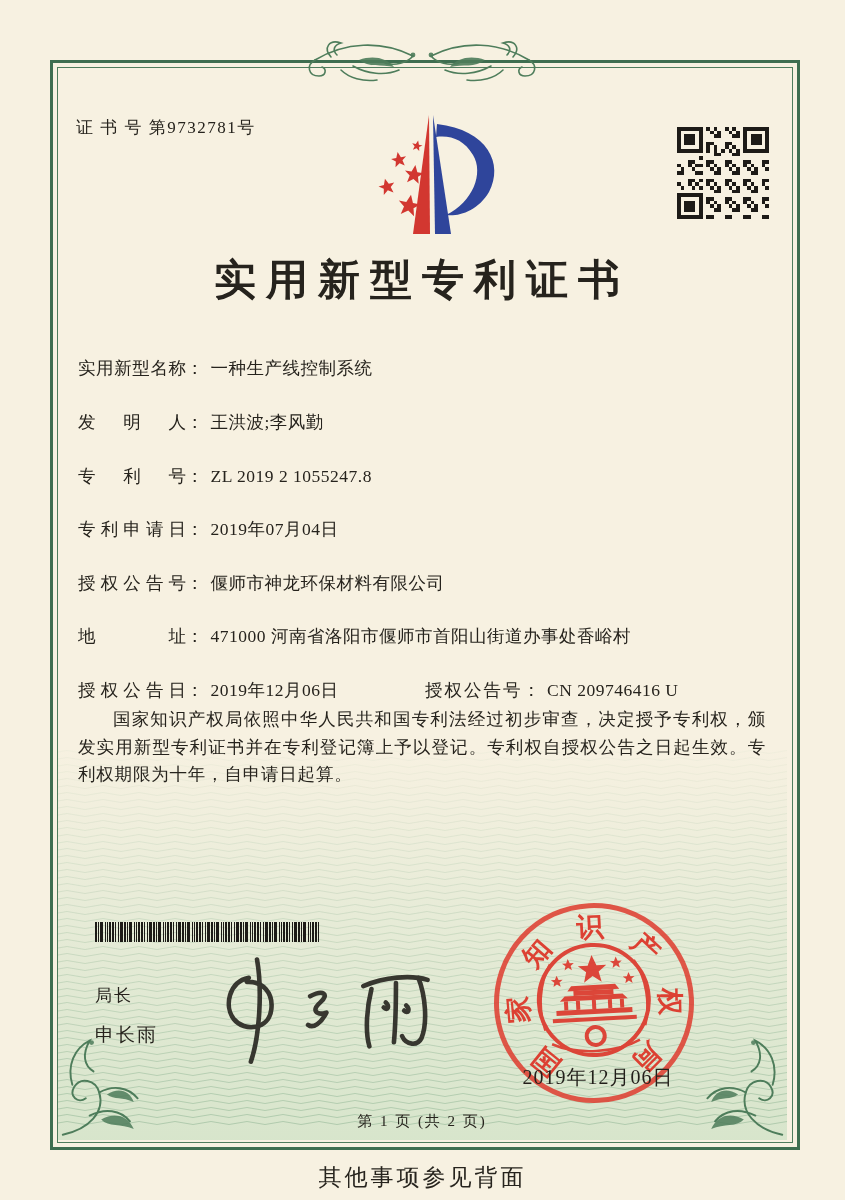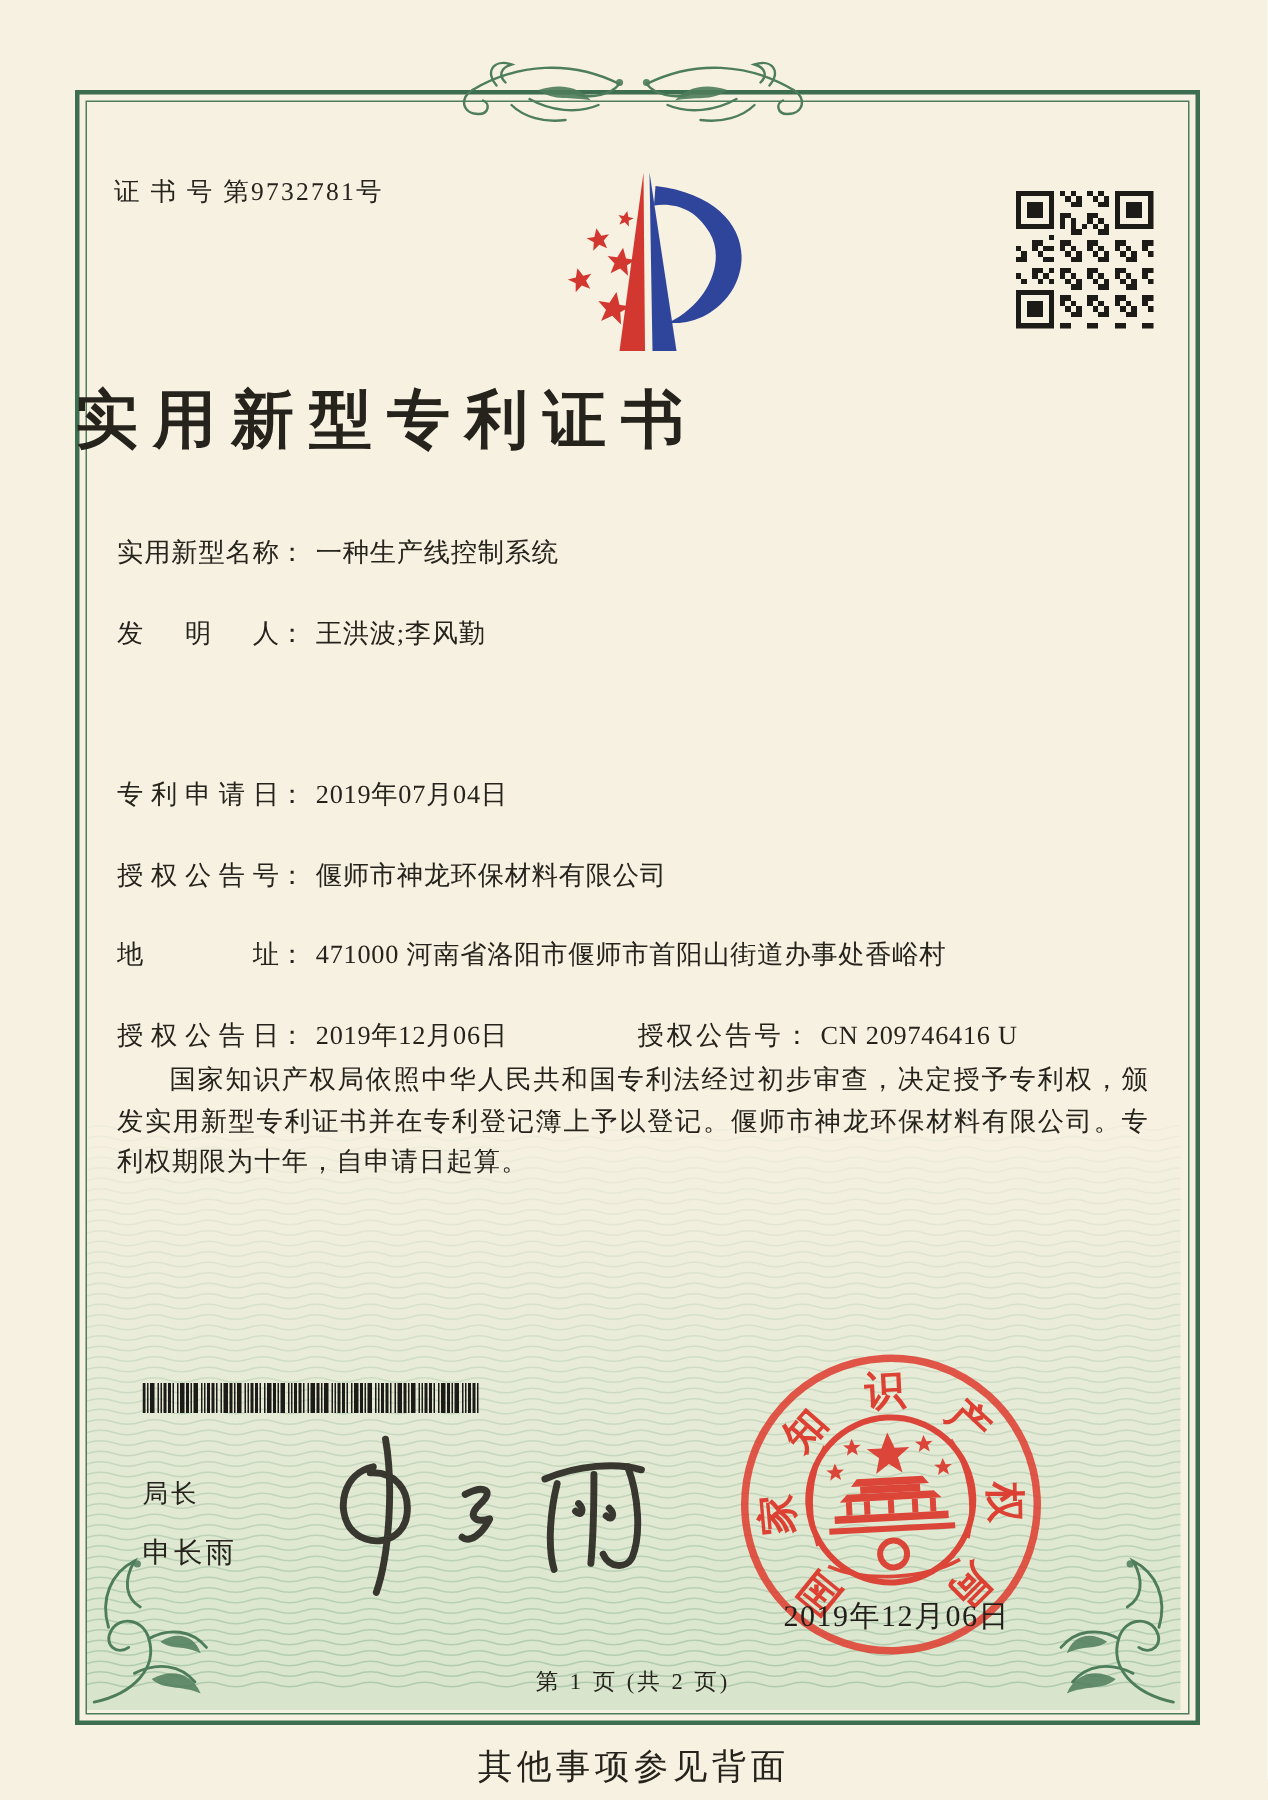--- a/index.html
+++ b/index.html
@@ -17,21 +17,21 @@
   .corner-left{left:57px;}
   .corner-right{left:692px;transform:scaleX(-1);}
   
   .waves-wrap{position:absolute;left:58px;top:748px;width:729px;height:392px;z-index:0;
     background:linear-gradient(180deg, rgba(222,234,214,0) 0%, rgba(216,230,206,0.55) 45%, rgba(210,227,200,0.85) 100%);}
   .waves-wrap svg{position:absolute;inset:0;width:100%;height:100%;}
   
   .cert-no{position:absolute;left:76px;top:116px;font-size:17px;letter-spacing:1.5px;z-index:3;}
   .logo{position:absolute;left:350px;top:112px;width:160px;height:124px;z-index:3;}
   .qr{position:absolute;left:677px;top:127px;width:92px;height:92px;z-index:3;}
-  .title{position:absolute;left:50px;top:252px;width:744px;
+  .title{position:absolute;left:50px;top:252px;width:744px;text-align:center;
     font-size:42px;font-weight:700;letter-spacing:10px;z-index:3;}
   
   .row{position:absolute;left:78px;font-size:17.5px;white-space:nowrap;z-index:3;}
   .lbl{display:inline-block;width:108px;text-align:justify;text-align-last:justify;-moz-text-align-last:justify;}
   .colon{display:inline-block;}
   .val{margin-left:7px;letter-spacing:0.5px;}
   .pair2{position:absolute;left:347px;top:0;}
   .pair2 .lbl2{letter-spacing:2px;}
   
   .paras{position:absolute;left:78px;top:706px;width:688px;z-index:3;}
@@ -294,38 +294,41 @@
     </svg>
 
   <div class="title">实用新型专利证书</div>
 
   <div class="row" style="top:356px">
     <span class="lbl">实用新型名称</span><span class="colon">：</span><span class="val">一种生产线控制系统</span>
   </div>
   <div class="row" style="top:410px">
     <span class="lbl">发明人</span><span class="colon">：</span><span class="val">王洪波;李风勤</span>
   </div>
+  <div class="row" style="top:464px">
+    <span class="lbl">专利号</span><span class="colon">：</span><span class="val">ZL 2019 2 1055247.8</span>
+  </div>
   <div class="row" style="top:517px">
     <span class="lbl">专利申请日</span><span class="colon">：</span><span class="val">2019年07月04日</span>
   </div>
   <div class="row" style="top:571px">
     <span class="lbl">授权公告号</span><span class="colon">：</span><span class="val">偃师市神龙环保材料有限公司</span>
   </div>
   <div class="row" style="top:624px">
     <span class="lbl">地址</span><span class="colon">：</span><span class="val">471000 河南省洛阳市偃师市首阳山街道办事处香峪村</span>
   </div>
   <div class="row" style="top:678px">
     <span class="lbl">授权公告日</span><span class="colon">：</span><span class="val">2019年12月06日</span>
     <span class="pair2">
       <span class="lbl2">授权公告号</span><span class="colon">：</span><span class="val">CN 209746416 U</span>
     </span>
   </div>
 
   <div class="paras">
-    <p>国家知识产权局依照中华人民共和国专利法经过初步审查，决定授予专利权，颁发实用新型专利证书并在专利登记簿上予以登记。偃师市神龙环保材料有限公司。专利权期限为十年，自申请日起算。</p>
+    <p>国家知识产权局依照中华人民共和国专利法经过初步审查，决定授予专利权，颁发实用新型专利证书并在专利登记簿上予以登记。专利权自授权公告之日起生效。专利权期限为十年，自申请日起算。</p>
   </div>
 
   <div id="barcode" class="barcode">
       <i style="left:0px;width:2px"></i>
       <i style="left:3px;width:1px"></i>
       <i style="left:5px;width:3px"></i>
       <i style="left:10px;width:1px"></i>
       <i style="left:12px;width:1px"></i>
       <i style="left:14px;width:2px"></i>
       <i style="left:17px;width:2px"></i>

